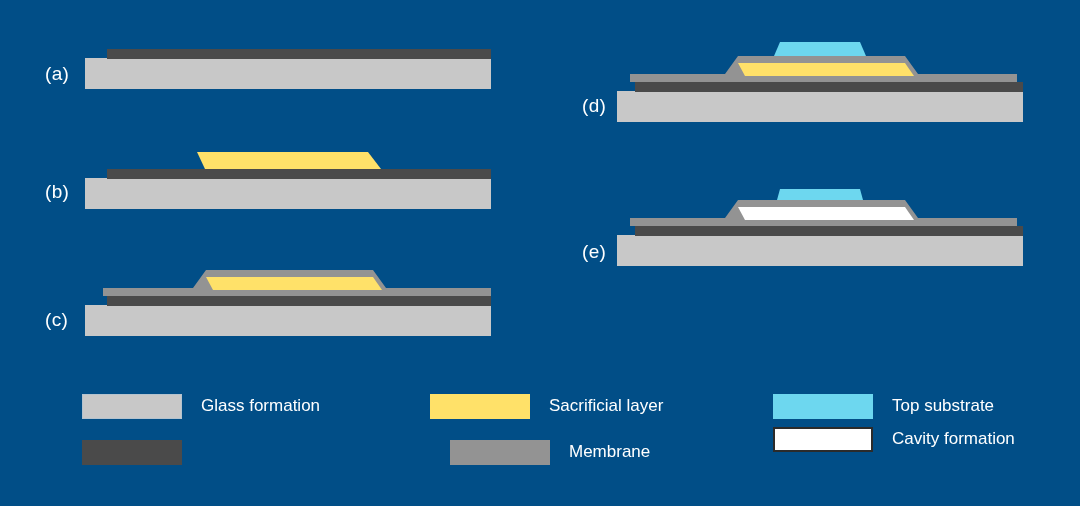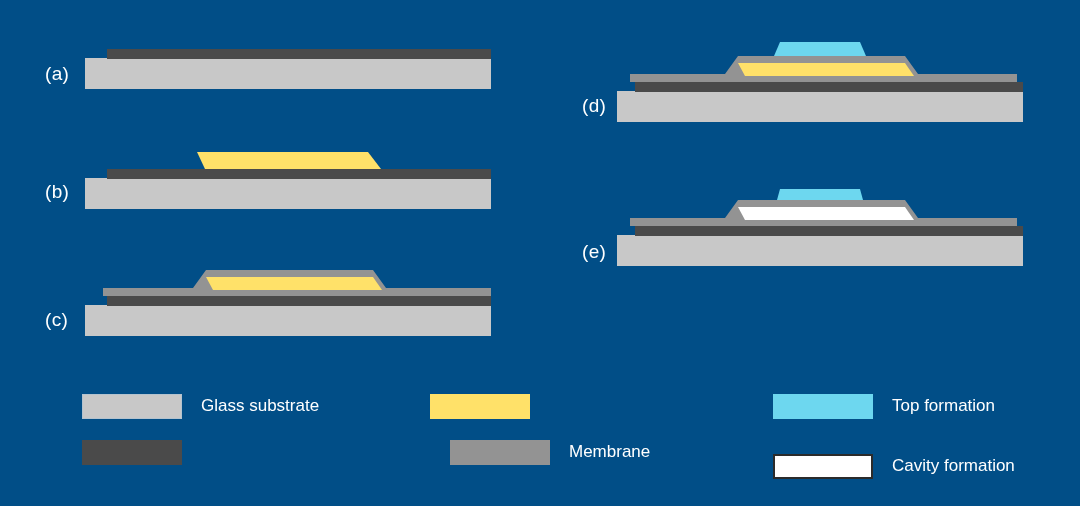--- a/index.html
+++ b/index.html
@@ -103,42 +103,43 @@
     <polygon points="13,32 108,32 121,14 288,14 301,32 400,32 400,40 13,40" fill="#939393"></polygon>
     <polygon points="121,21 288,21 297,34 128,34" fill="#ffffff"></polygon>
     <polygon points="163,3 243,3 246,14 160,14" fill="#6dd7ef"></polygon>
   </svg>
 
   <div class="legend">
 
     <div class="legend-col" style="left:82px;">
       <div class="legend-row" style="top:13px;">
         <span class="legend-swatch" style="background:#c8c8c8; border:1px solid #b4c3cf;"></span>
-        <span class="legend-text">Glass substrate</span>
+        <span class="legend-text">Glass formation</span>
       </div>
       <div class="legend-row" style="top:59px;">
         <span class="legend-swatch" style="background:#4a4a4a;"></span>
       </div>
     </div>
 
     <div class="legend-col" style="left:430px;">
       <div class="legend-row" style="top:13px;">
         <span class="legend-swatch" style="background:#ffe169;"></span>
+        <span class="legend-text">Sacrificial layer</span>
       </div>
       <div class="legend-row" style="top:59px;padding-left:20px;">
         <span class="legend-swatch" style="background:#939393;"></span>
         <span class="legend-text">Membrane</span>
       </div>
     </div>
 
     <div class="legend-col" style="left:773px;">
       <div class="legend-row" style="top:13px;">
         <span class="legend-swatch" style="background:#6dd7ef;"></span>
-        <span class="legend-text">Top formation</span>
+        <span class="legend-text">Top substrate</span>
       </div>
-      <div class="legend-row" style="top:73px;">
+      <div class="legend-row" style="top:46px;">
         <span class="legend-swatch" style="background:#ffffff; border:2px solid #2b2b2b;"></span>
         <span class="legend-text">Cavity formation</span>
       </div>
     </div>
 
   </div>
 </div>
 
 </body></html>

